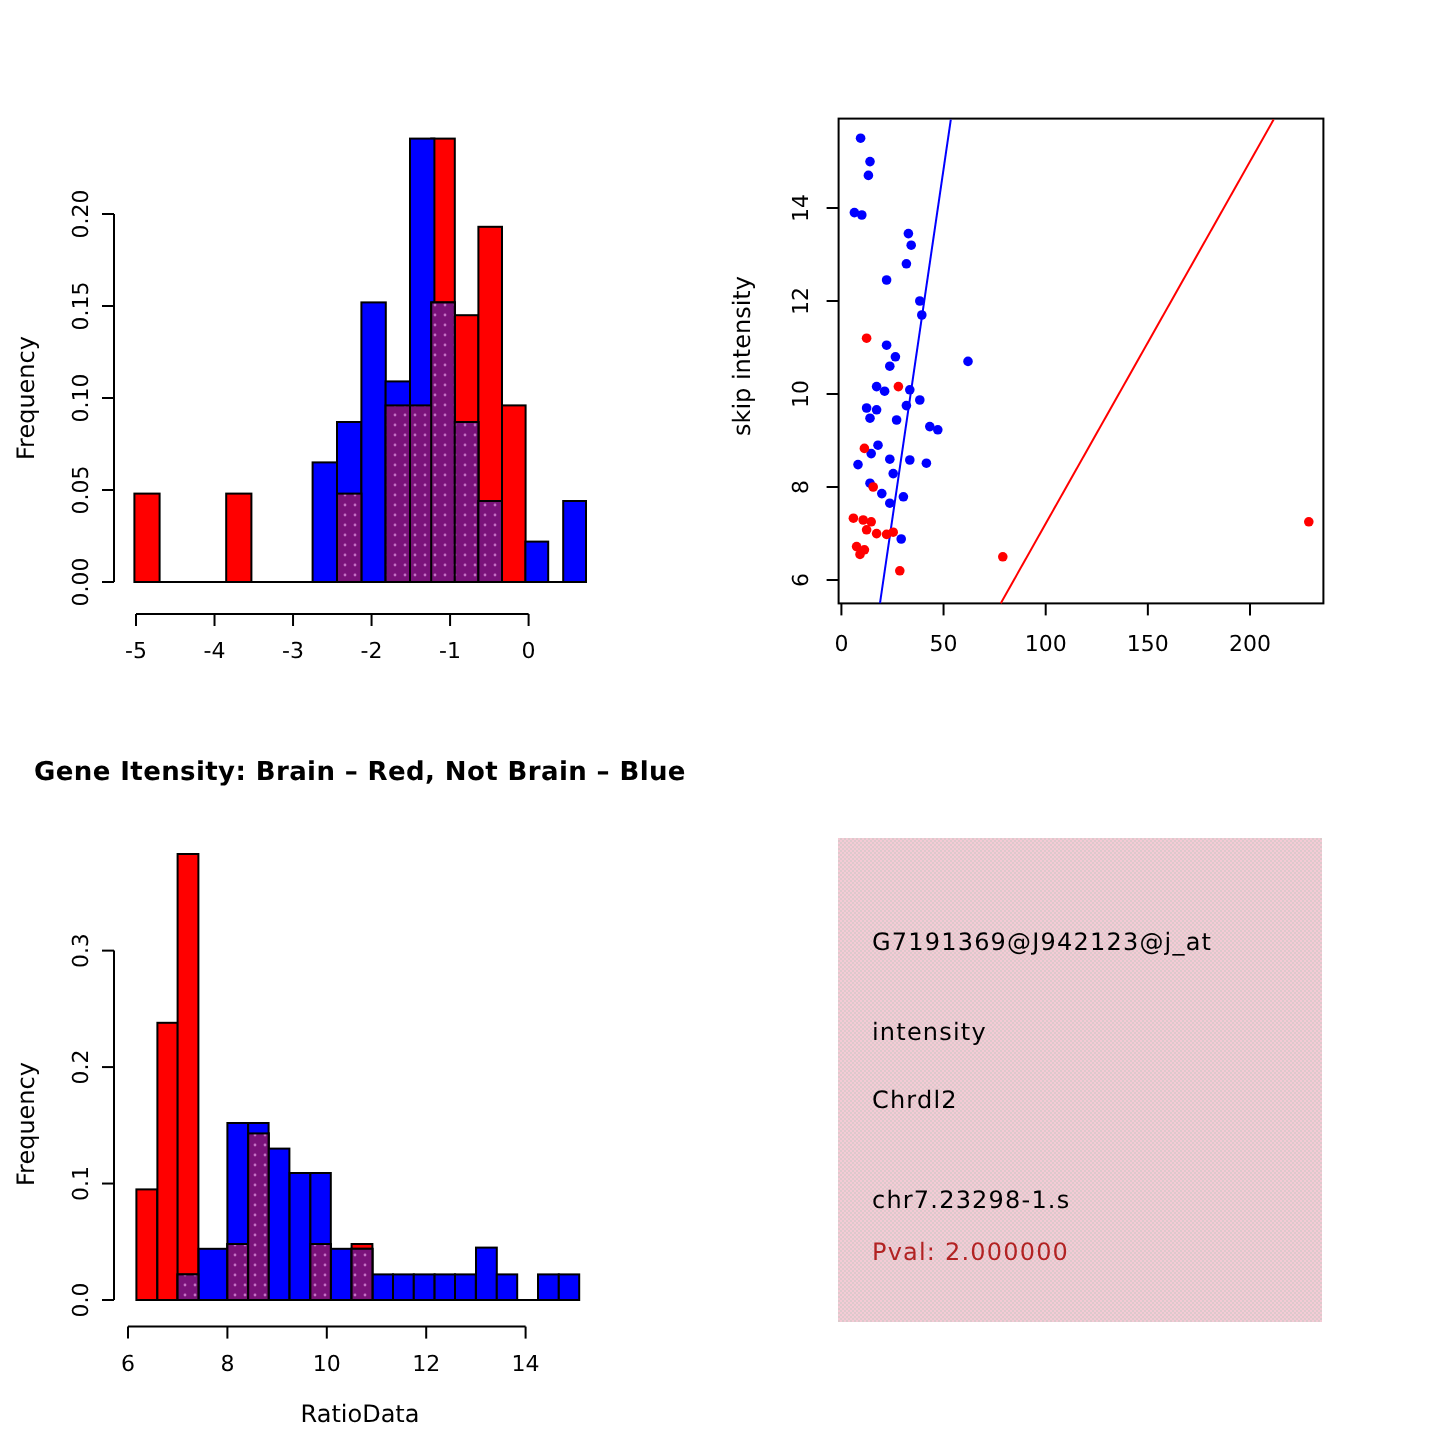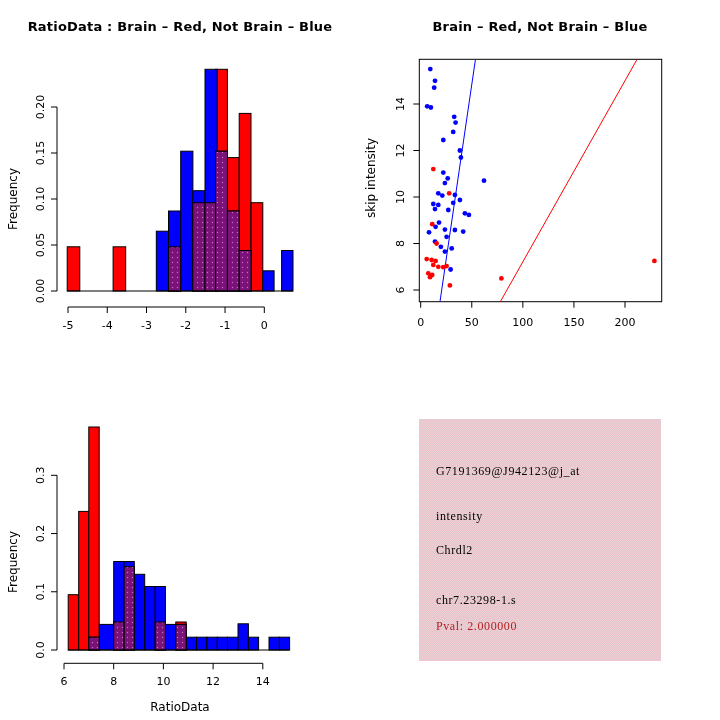--- a/index.html
+++ b/index.html
@@ -18,21 +18,21 @@
   #xlab3{top:340px;}
   .vlab{position:absolute;width:160px;height:16px;line-height:16px;text-align:center;font-size:12px;transform:rotate(-90deg);}
   #ylab1{left:-67px;top:191px;}
   #ylab2{left:-69px;top:170px;}
   #ylab3{left:-67px;top:194px;}
   .infobox{position:absolute;left:59px;top:59px;width:242px;height:242px;
     background-color:#f4cbd5;
     background-image:linear-gradient(45deg,#ddc9cc 25%,transparent 25%,transparent 75%,#ddc9cc 75%),
                      linear-gradient(45deg,#ddc9cc 25%,transparent 25%,transparent 75%,#ddc9cc 75%);
     background-position:0 0,1px 1px;background-size:2px 2px;}
-  .iline{position:absolute;left:17px;font-size:12px;letter-spacing:0.6px;white-space:nowrap;font-family:Liberation Serif, serif;}
+  .iline{position:absolute;left:17px;font-size:12px;letter-spacing:0.6px;white-space:nowrap;}
   #iline0{top:45px;}
   #iline1{top:90px;}
   #iline2{top:124px;}
   #iline3{top:174px;}
   #iline4{top:200px;color:#b22222;text-align:right;}
   svg text{font-family:"DejaVu Sans","Liberation Sans",sans-serif;}
 </style>
 </head>
 <body>
 
@@ -90,21 +90,20 @@
         <text x="107.25999999999999" y="329" text-anchor="middle" font-size="11" fill="#000000">-4</text>
         <line x1="146.51999999999998" y1="307" x2="146.51999999999998" y2="313" stroke="#000000"></line>
         <text x="146.51999999999998" y="329" text-anchor="middle" font-size="11" fill="#000000">-3</text>
         <line x1="185.78" y1="307" x2="185.78" y2="313" stroke="#000000"></line>
         <text x="185.78" y="329" text-anchor="middle" font-size="11" fill="#000000">-2</text>
         <line x1="225.04" y1="307" x2="225.04" y2="313" stroke="#000000"></line>
         <text x="225.04" y="329" text-anchor="middle" font-size="11" fill="#000000">-1</text>
         <line x1="264.29999999999995" y1="307" x2="264.29999999999995" y2="313" stroke="#000000"></line>
         <text x="264.29999999999995" y="329" text-anchor="middle" font-size="11" fill="#000000">0</text>
       </svg>
-    <div class="ptitle">RatioData : Brain – Red, Not Brain – Blue</div>
     <div class="vlab" id="ylab1">Frequency</div>
   </div>
 
   <div class="panel" id="panel2">
     <svg id="svg2" width="360" height="360">
         <rect x="59.3" y="59.3" width="242.4" height="242.4" fill="none" stroke="#000000"></rect>
         <line x1="60.7" y1="301.7" x2="60.7" y2="307.7" stroke="#000000"></line>
         <text x="60.7" y="325.7" text-anchor="middle" font-size="11" fill="#000000">0</text>
         <line x1="111.775" y1="301.7" x2="111.775" y2="307.7" stroke="#000000"></line>
         <text x="111.775" y="325.7" text-anchor="middle" font-size="11" fill="#000000">50</text>
@@ -175,21 +174,20 @@
         <circle cx="78.3" cy="266.8" r="2.4" fill="#ff0000"></circle>
         <circle cx="83.3" cy="267.2" r="2.4" fill="#ff0000"></circle>
         <circle cx="86.6" cy="266.1" r="2.4" fill="#ff0000"></circle>
         <circle cx="68.3" cy="273.3" r="2.4" fill="#ff0000"></circle>
         <circle cx="72.2" cy="274.9" r="2.4" fill="#ff0000"></circle>
         <circle cx="70.0" cy="277.2" r="2.4" fill="#ff0000"></circle>
         <circle cx="141.4" cy="278.4" r="2.4" fill="#ff0000"></circle>
         <circle cx="89.9" cy="285.4" r="2.4" fill="#ff0000"></circle>
         <circle cx="294.4" cy="260.9" r="2.4" fill="#ff0000"></circle>
       </svg>
-    <div class="ptitle">Brain – Red, Not Brain – Blue</div>
     <div class="vlab" id="ylab2">skip intensity</div>
   </div>
 
   <div class="panel" id="panel3">
     <svg id="svg3" width="360" height="360">
         <defs>
           <pattern id="pdots3" width="5" height="5" patternUnits="userSpaceOnUse">
             <rect x="0" y="0" width="5" height="5" fill="#7a127a"></rect>
             <circle cx="2.5" cy="2.5" r="0.7" fill="#c470c4"></circle>
           </pattern>
@@ -239,20 +237,21 @@
         <text x="64" y="325.3" text-anchor="middle" font-size="11" fill="#000000">6</text>
         <line x1="113.7" y1="303.3" x2="113.7" y2="309.3" stroke="#000000"></line>
         <text x="113.7" y="325.3" text-anchor="middle" font-size="11" fill="#000000">8</text>
         <line x1="163.4" y1="303.3" x2="163.4" y2="309.3" stroke="#000000"></line>
         <text x="163.4" y="325.3" text-anchor="middle" font-size="11" fill="#000000">10</text>
         <line x1="213.10000000000002" y1="303.3" x2="213.10000000000002" y2="309.3" stroke="#000000"></line>
         <text x="213.10000000000002" y="325.3" text-anchor="middle" font-size="11" fill="#000000">12</text>
         <line x1="262.8" y1="303.3" x2="262.8" y2="309.3" stroke="#000000"></line>
         <text x="262.8" y="325.3" text-anchor="middle" font-size="11" fill="#000000">14</text>
       </svg>
+    <div class="ptitle">Gene Itensity: Brain – Red, Not Brain – Blue</div>
     <div class="vlab" id="ylab3">Frequency</div>
     <div class="xlab" id="xlab3">RatioData</div>
   </div>
 
   <div class="panel" id="panel4">
     <div class="infobox">
       <div class="iline" id="iline0">G7191369@J942123@j_at</div>
       <div class="iline" id="iline1">intensity</div>
       <div class="iline" id="iline2">Chrdl2</div>
       <div class="iline" id="iline3">chr7.23298-1.s</div>

